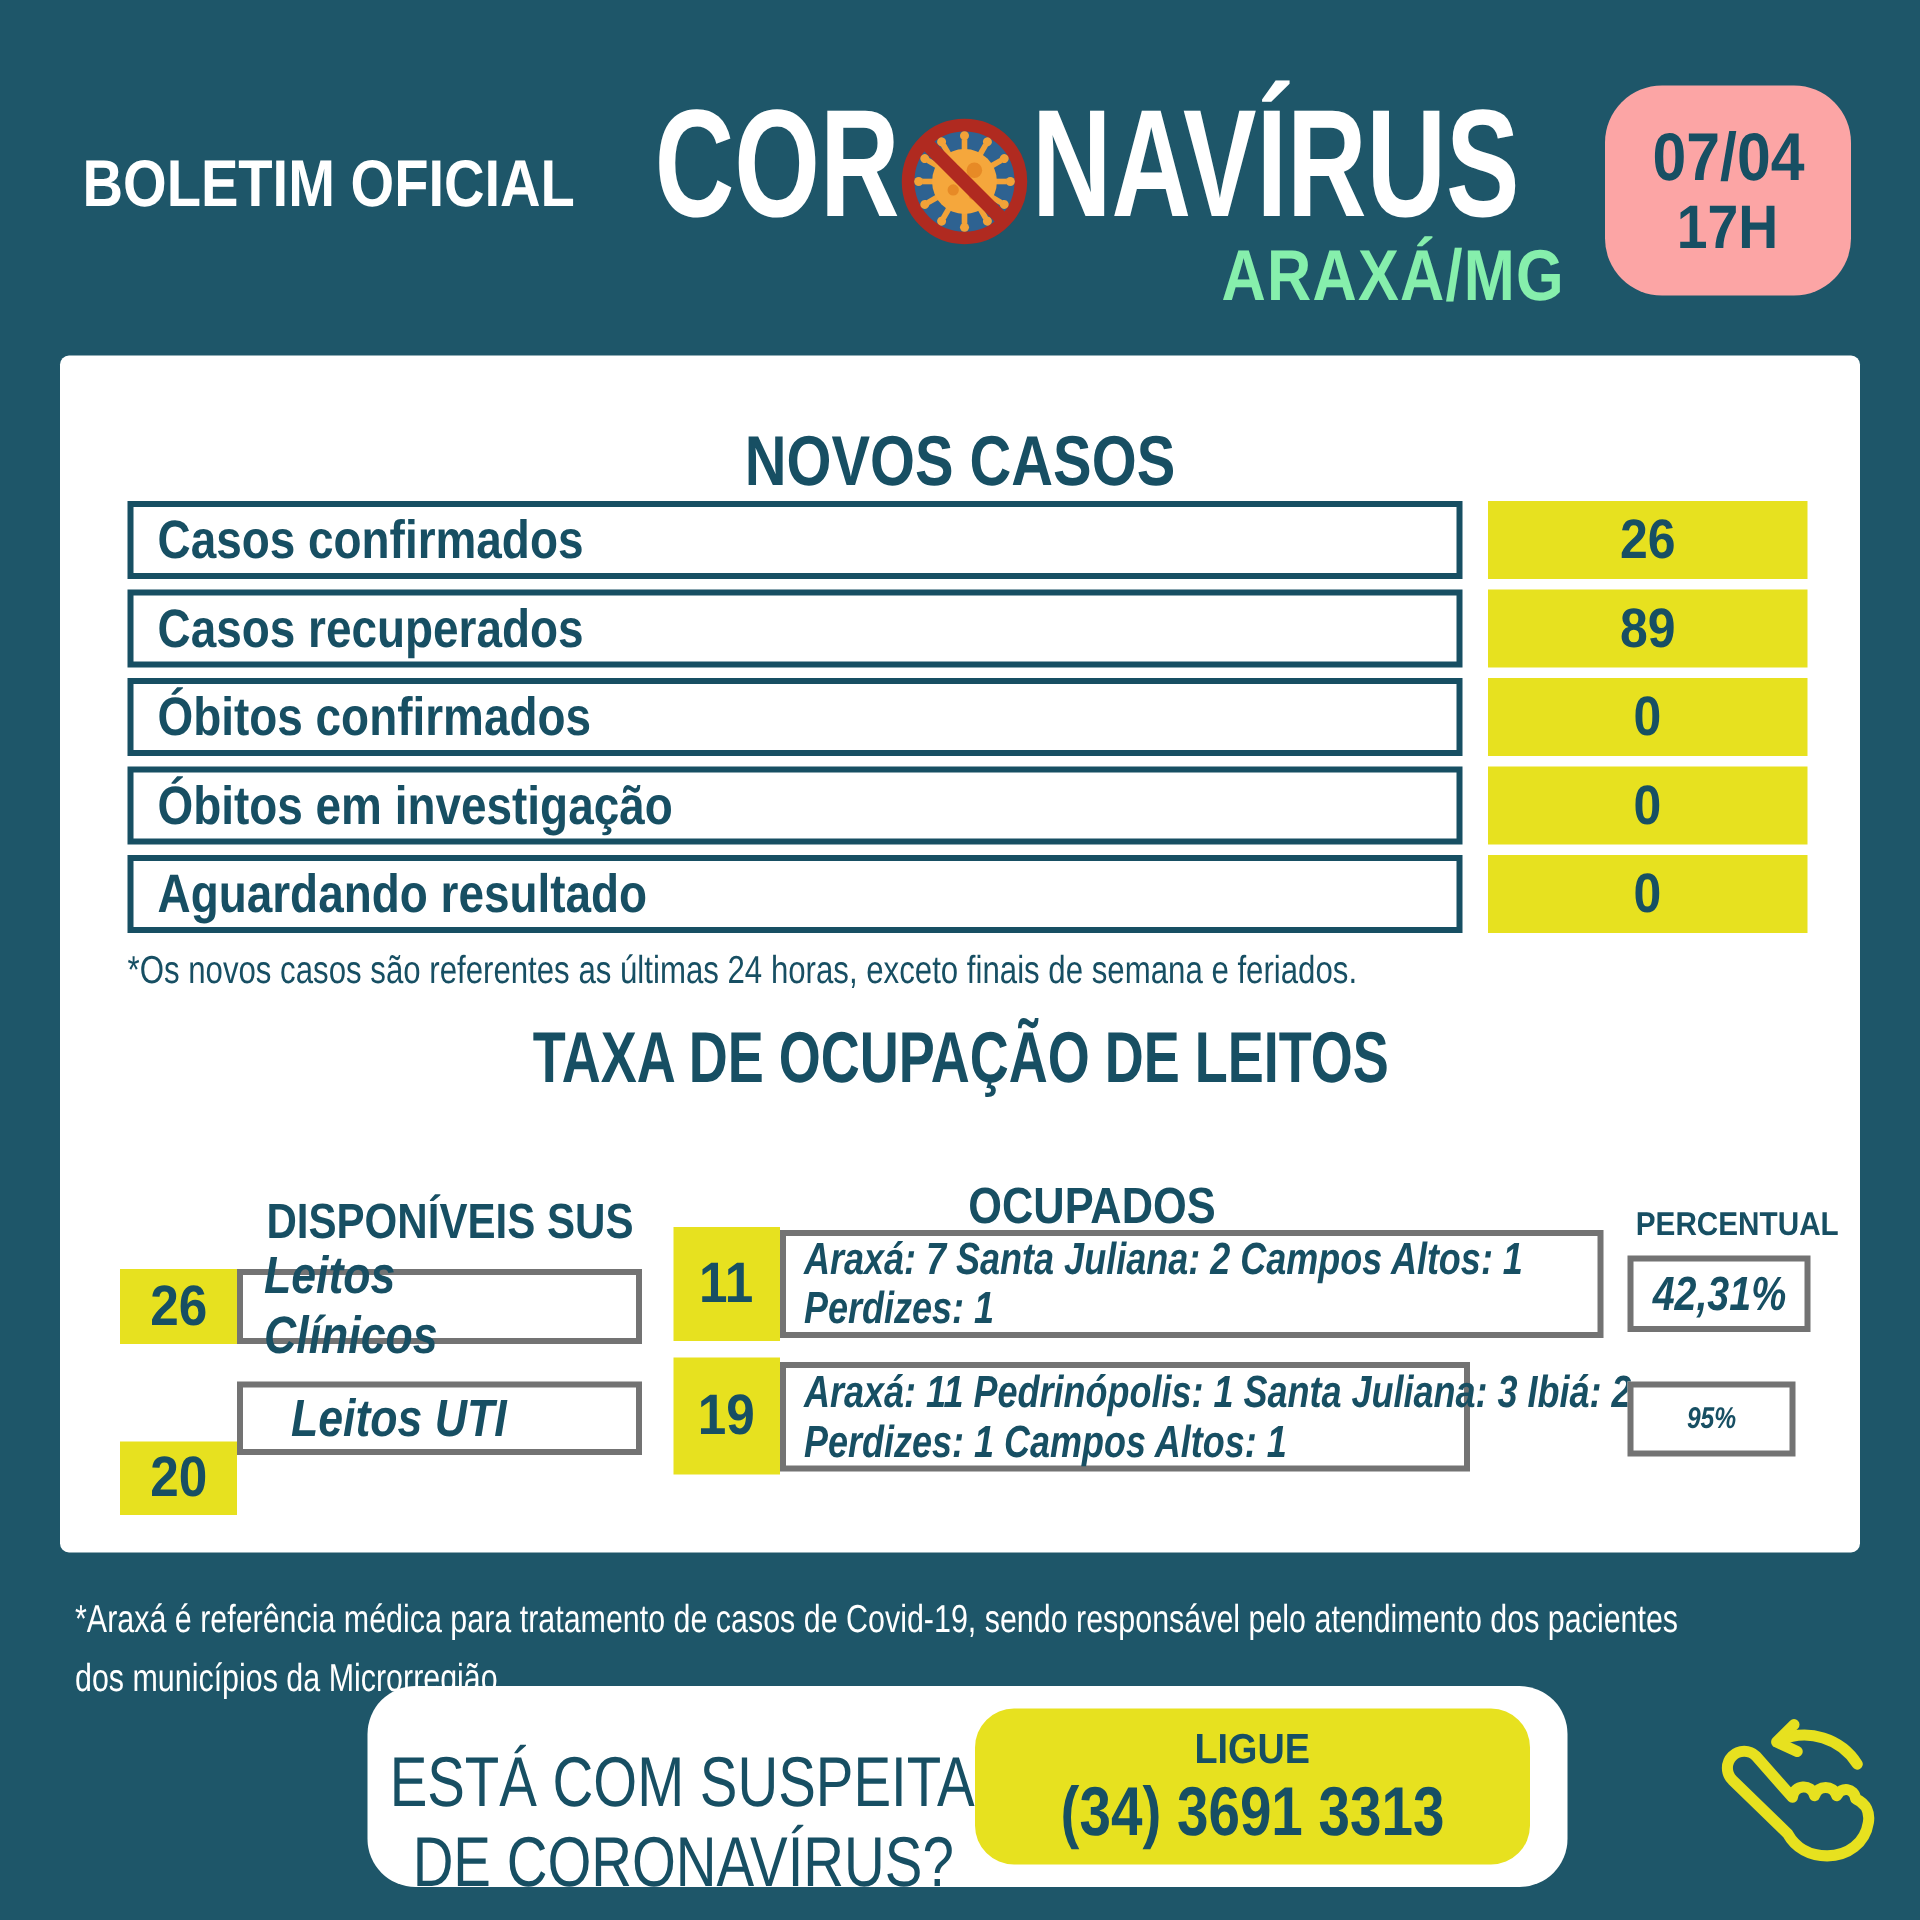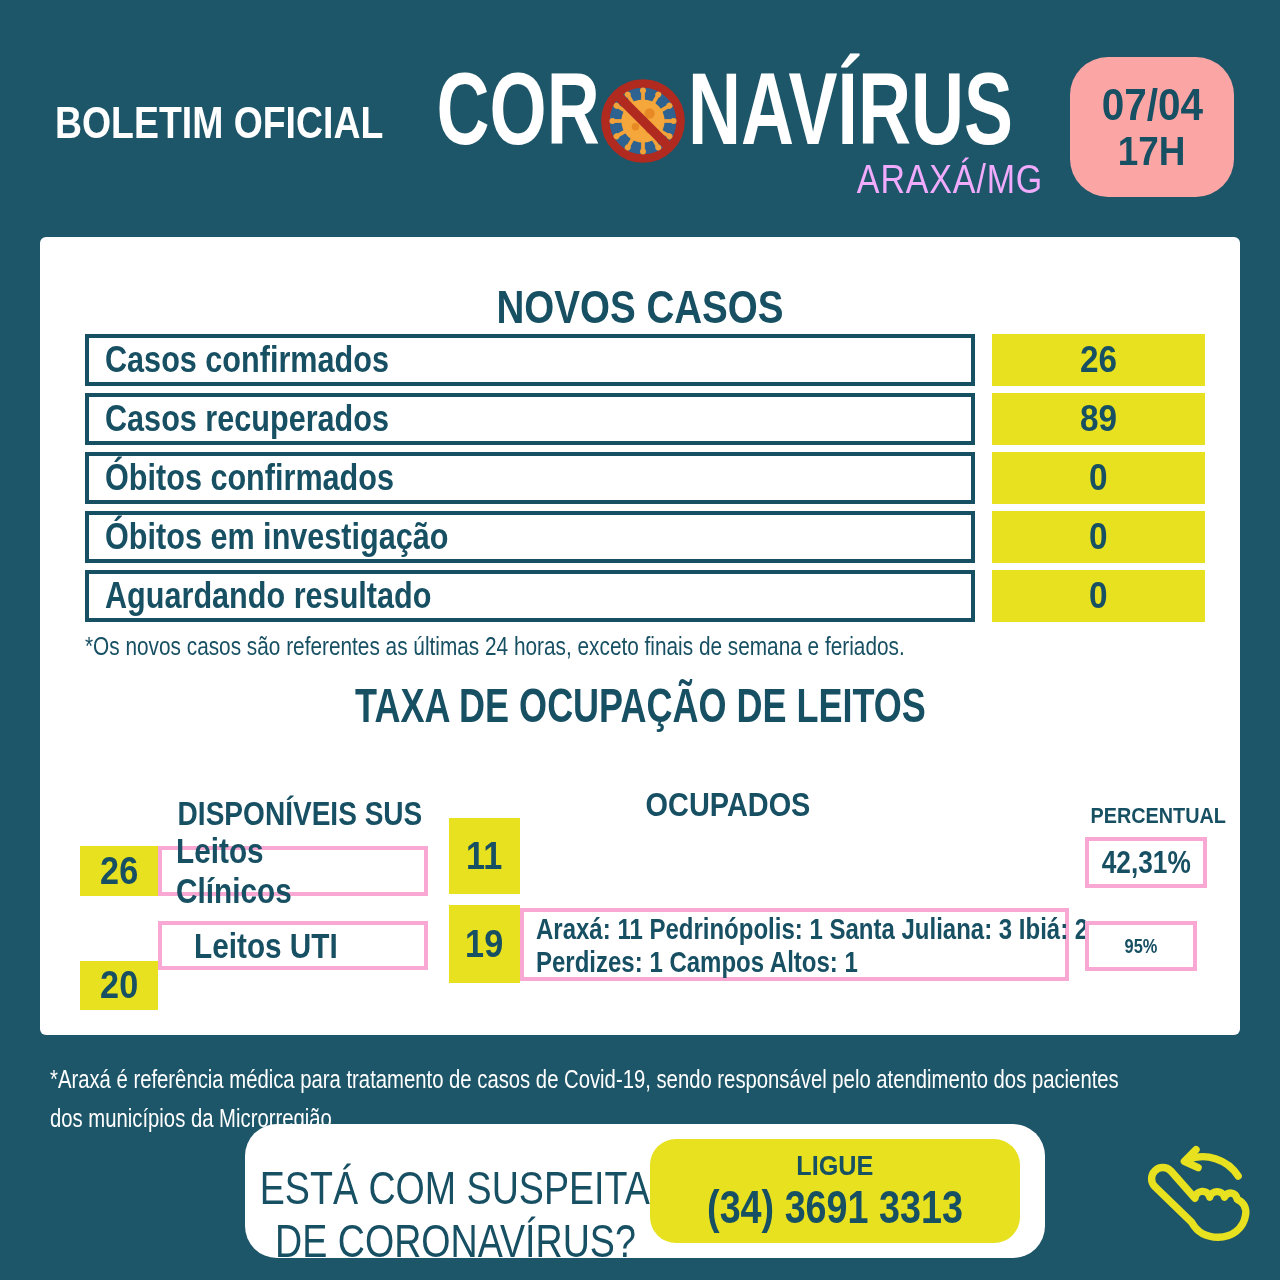--- a/index.html
+++ b/index.html
@@ -15,21 +15,21 @@
   .cxc { display:inline-block; transform-origin:center center; }
   .s90{transform:scaleX(.90);} .s85{transform:scaleX(.85);} .s82{transform:scaleX(.82);}
   .s80{transform:scaleX(.80);} .s78{transform:scaleX(.78);} .s75{transform:scaleX(.75);}
   .s72{transform:scaleX(.72);}
 
   
   .pretitle { position:absolute; left:55px; top:98px; font-size:44px; font-weight:bold; color:#fff; white-space:nowrap; }
   .title-cor  { position:absolute; right:680px; top:58px; font-size:102px; line-height:1; font-weight:bold; color:#fff; white-space:nowrap; }
   .title-nav  { position:absolute; left:688px;  top:58px; font-size:102px; line-height:1; font-weight:bold; color:#fff; white-space:nowrap; }
   .virus-icon { position:absolute; left:596px; top:74px; width:94px; height:94px; }
-  .location { position:absolute; right:237px; top:157px; font-size:40px; font-weight:normal; color:#f0abfc; white-space:nowrap; letter-spacing:1px; }
+  .location { position:absolute; right:237px; top:157px; font-size:48px; font-weight:bold; color:#86efac; white-space:nowrap; letter-spacing:1px; }
   .badge {
     position:absolute; right:46px; top:57px; width:164px; height:140px;
     background:#fca5a5; border-radius:38px; display:flex; flex-direction:column;
     align-items:center; justify-content:center; color:#174f63; font-weight:bold;
   }
   .badge-date { font-size:45px; line-height:1.08; }
   .badge-time { font-size:41px; line-height:1.08; }
 
   
   .panel { position:absolute; left:40px; top:237px; width:1200px; height:798px; background:#fff; border-radius:6px; }
@@ -47,21 +47,21 @@
     font-size:37px; font-weight:bold;
   }
   .nc-note { position:absolute; left:45px; top:394px; font-size:26px; white-space:nowrap; }
 
   .taxa-title { position:absolute; left:0; right:0; top:441px; text-align:center; font-size:48px; font-weight:bold; }
   .head-ocupados { position:absolute; left:415px; width:545px; top:548px; text-align:center; font-size:34px; font-weight:bold; }
   .head-disp { position:absolute; left:45px; width:430px; top:558px; text-align:center; font-size:33px; font-weight:bold; }
   .head-pct  { position:absolute; left:1036px; width:164px; top:566px; text-align:center; font-size:22px; font-weight:bold; }
 
   .ybox { position:absolute; background:#e7e11f; display:flex; align-items:center; justify-content:center; font-weight:bold; }
-  .obox { position:absolute; border:4px solid #f9a8d4; background:#fff; display:flex; align-items:center; font-weight:bold; }
+  .obox { position:absolute; border:4px solid #737373; background:#fff; display:flex; align-items:center; font-weight:bold;font-style:italic; }
   .obox.col { flex-direction:column; align-items:flex-start; justify-content:center; }
   .detail-line { font-size:30px; line-height:33px; white-space:nowrap; }
 
   
   .footer-note { position:absolute; left:50px; top:1060px; color:#fff; font-size:26px; line-height:1.5; }
   .footer-note div { white-space:nowrap; }
   .cta {
     position:absolute; left:245px; top:1124px; width:800px; height:134px;
     background:#fff; border-radius:32px;
   }
@@ -212,34 +212,38 @@
 
     <div class="ybox" style="left:40px; top:609px; width:78px; height:50px; font-size:38px;">
         <span class="cxc s90">26</span>
       </div>
     <div class="obox" style="left:118px; top:609px; width:270px; height:50px; padding-left:14px; font-size:35px;">
         <span class="cxl s85">Leitos Clínicos</span>
       </div>
     <div class="ybox" style="left:409px; top:581px; width:71px; height:76px; font-size:38px;">
         <span class="cxc s90">11</span>
       </div>
+    <div class="obox col" style="left:480px; top:583px; width:549px; height:72px; padding-left:12px;">
+      <div class="detail-line"><span class="cxl s80">Araxá: 7 Santa Juliana: 2 Campos Altos: 1</span></div>
+      <div class="detail-line"><span class="cxl s80">Perdizes: 1</span></div>
+    </div>
     <div class="obox" style="left:1045px; top:600px; width:122px; height:51px; justify-content:center; font-size:32px;">
         <span class="cxc s82">42,31%</span>
       </div>
 
     <div class="ybox" style="left:40px; top:684px; width:78px; height:49px; font-size:38px;margin-top:40px;">
         <span class="cxc s90">20</span>
       </div>
     <div class="obox" style="left:118px; top:684px; width:270px; height:49px; padding-left:32px; font-size:35px;">
         <span class="cxl s85">Leitos UTI</span>
       </div>
     <div class="ybox" style="left:409px; top:668px; width:71px; height:78px; font-size:38px;">
         <span class="cxc s90">19</span>
       </div>
-    <div class="obox col" style="left:480px; top:671px; width:549px; height:73px; padding-left:12px;text-align:center;">
+    <div class="obox col" style="left:480px; top:671px; width:460px; height:73px; padding-left:12px;text-align:center;">
       <div class="detail-line"><span class="cxl s80">Araxá: 11 Pedrinópolis: 1 Santa Juliana: 3 Ibiá: 2</span></div>
       <div class="detail-line"><span class="cxl s80">Perdizes: 1 Campos Altos: 1</span></div>
     </div>
     <div class="obox" style="left:1045px; top:684px; width:112px; height:50px; justify-content:center; font-size:20px;">
         <span class="cxc s82">95%</span>
       </div>
 
   </div>
 
   <div class="footer-note">

